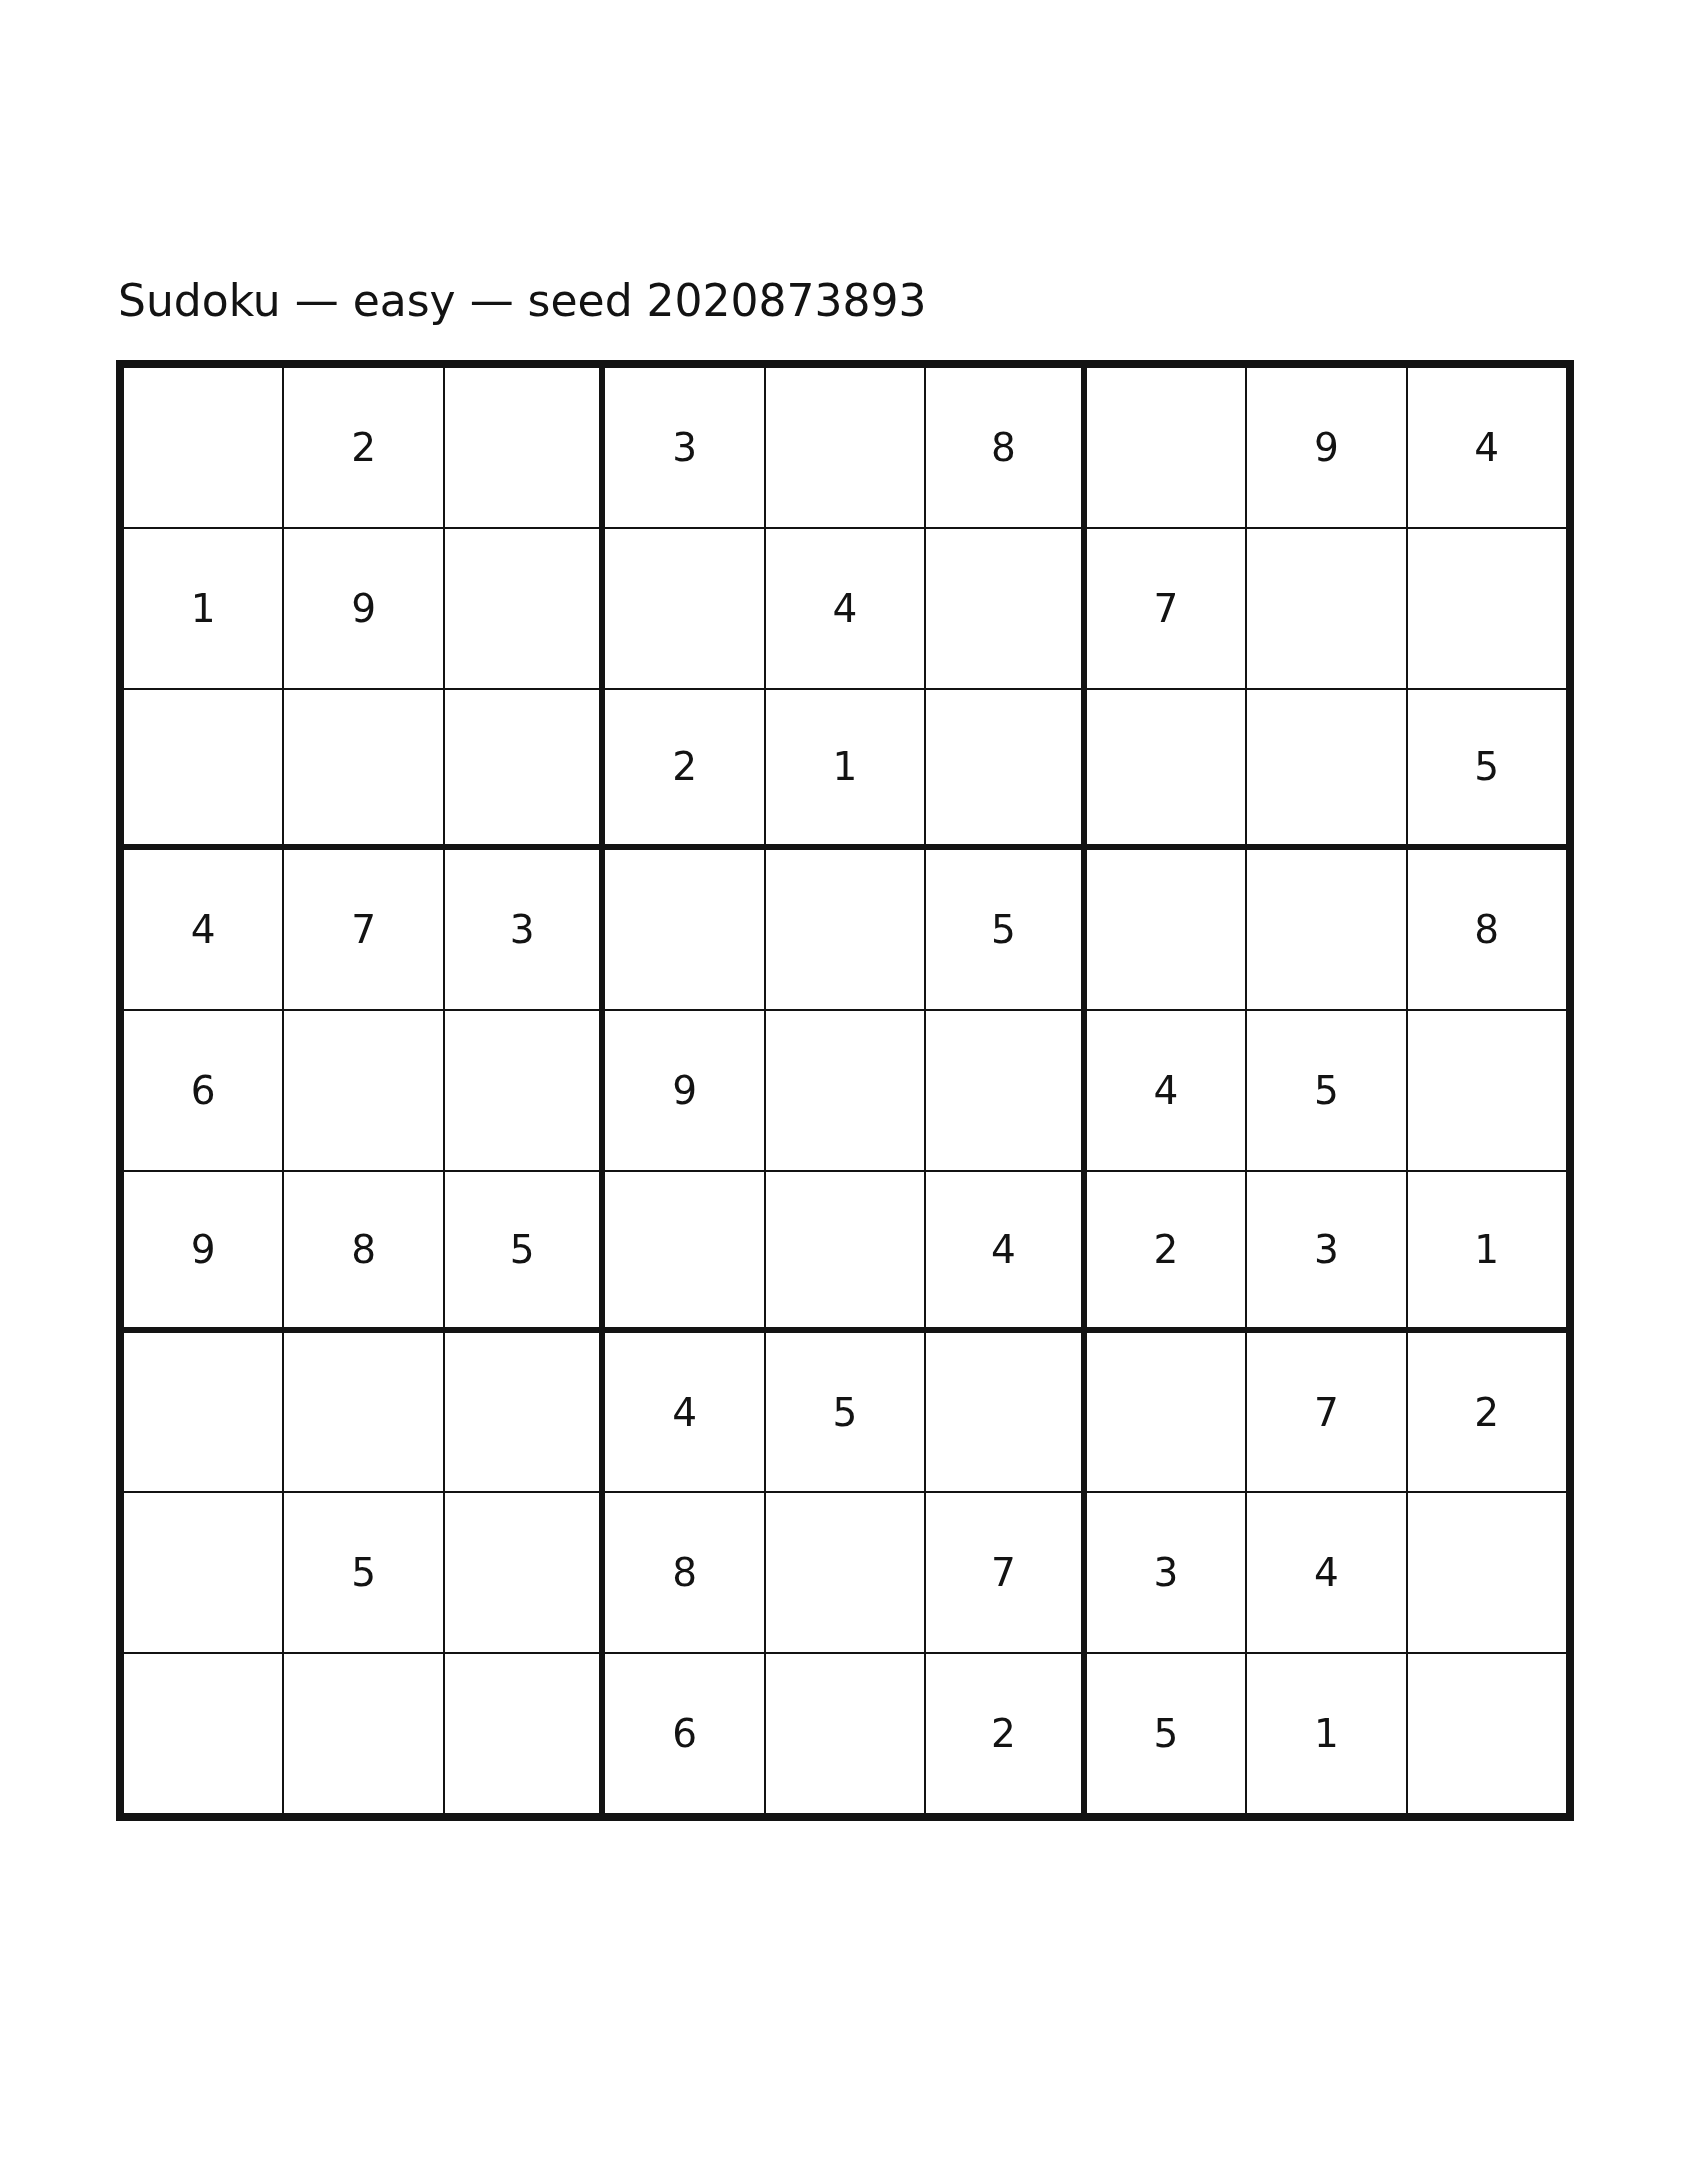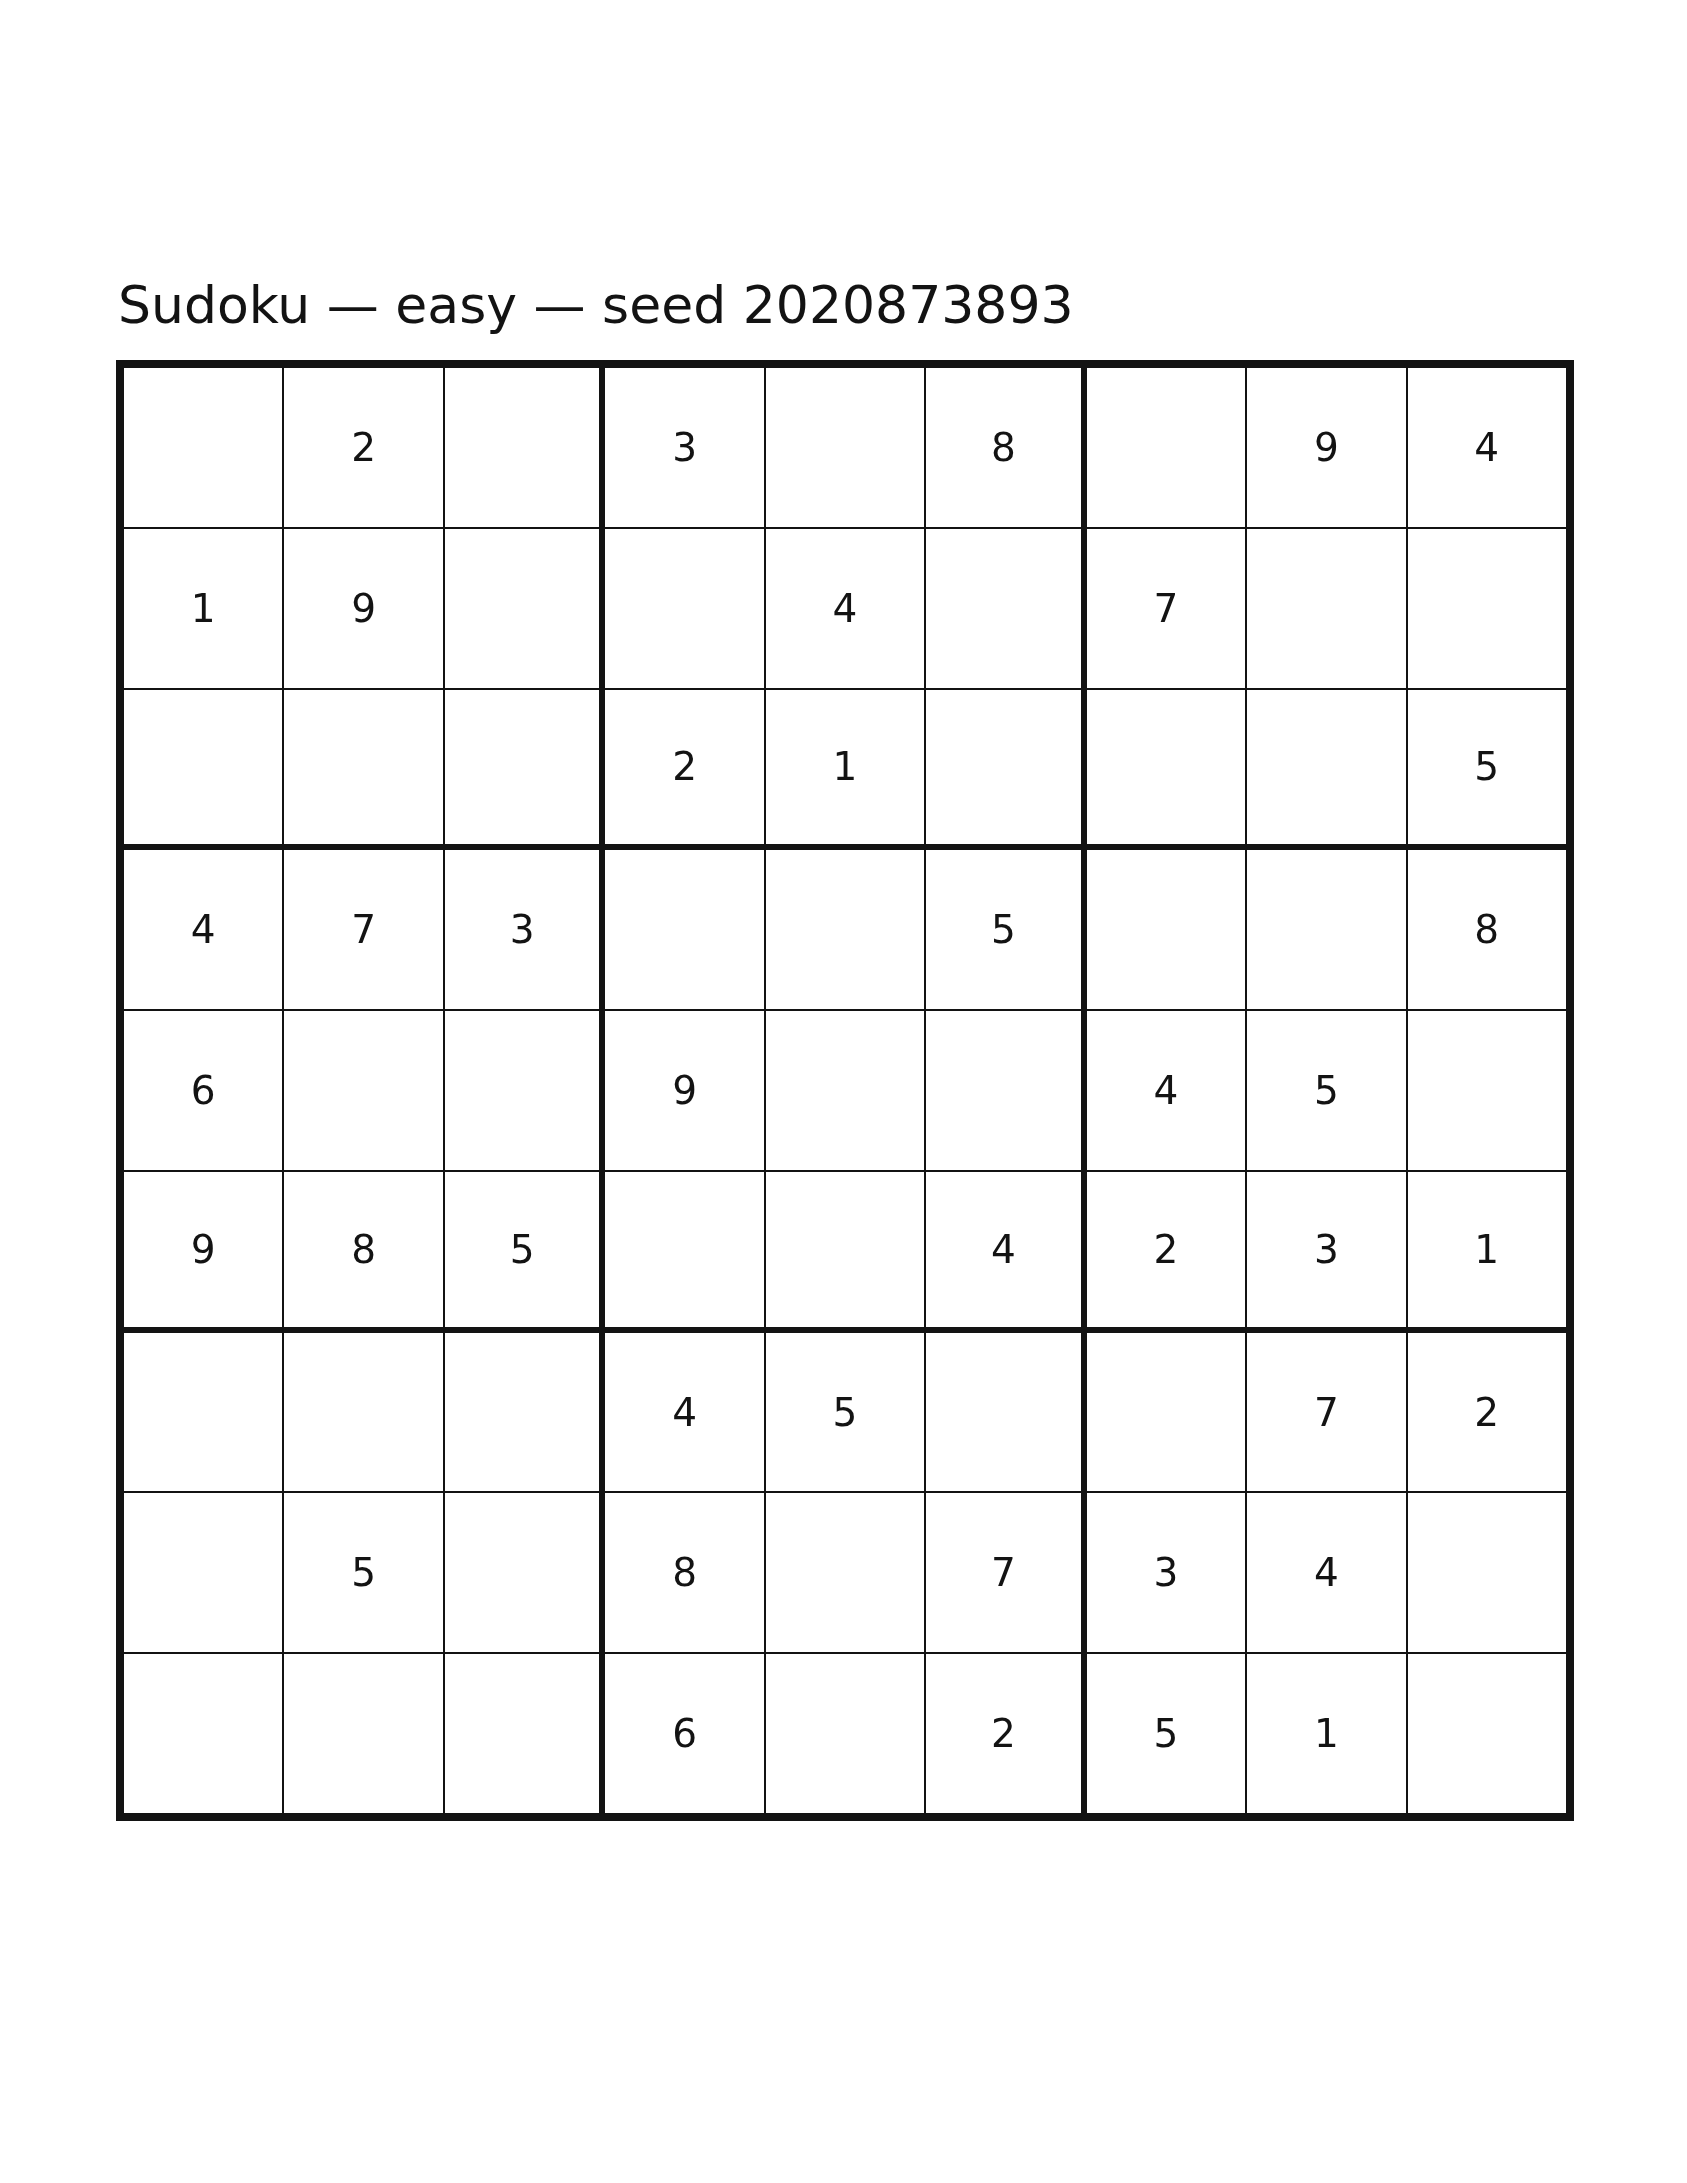--- a/index.html
+++ b/index.html
@@ -16,21 +16,21 @@
     height: 2183px;
     background: var(--bg);
     position: relative;
     font-family: "DejaVu Sans", "Liberation Sans", sans-serif;
     overflow: hidden;
   }
   .title {
     position: absolute;
     left: 118px;
     top: 278px;
-    font-size: 52px;
+    font-size: 44px;
     line-height: 1.05;
     color: var(--text);
     white-space: nowrap;
   }
   .grid {
     position: absolute;
     left: 116px;
     top: 360px;
     width: 1458px;
     height: 1461px;

